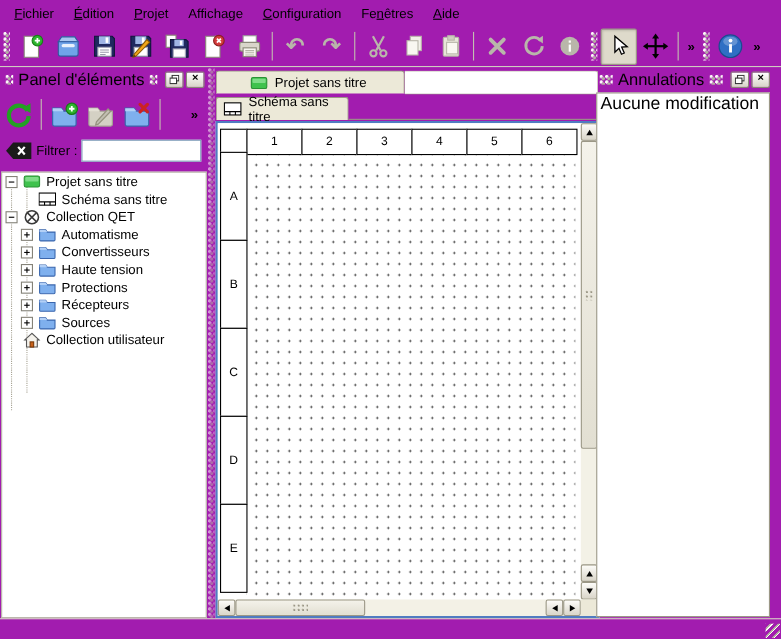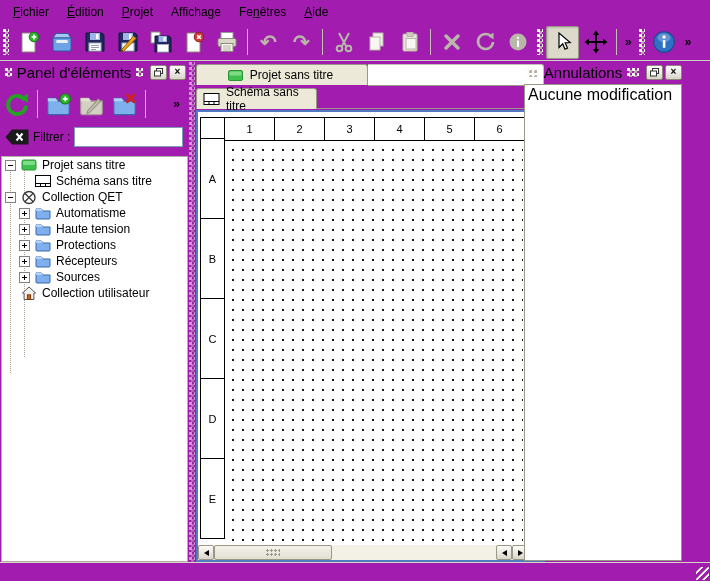--- a/index.html
+++ b/index.html
@@ -71,38 +71,39 @@
   #hscroll{position:absolute;left:0;top:433px;width:330px;height:15px;background:#f3f1e6;}
   #sb-corner{position:absolute;left:330px;top:433px;width:15px;height:15px;background:#ece9d8;}
   .tri-up{width:0;height:0;border-left:3.5px solid transparent;border-right:3.5px solid transparent;border-bottom:5px solid #000;}
   .tri-dn{width:0;height:0;border-left:3.5px solid transparent;border-right:3.5px solid transparent;border-top:5px solid #000;}
   .tri-lf{width:0;height:0;border-top:3.5px solid transparent;border-bottom:3.5px solid transparent;border-right:5px solid #000;}
   .tri-rt{width:0;height:0;border-top:3.5px solid transparent;border-bottom:3.5px solid transparent;border-left:5px solid #000;}
   
   #splitter{position:absolute;left:188px;top:62px;width:8px;height:500px;}
   #splitter .sp-tex{position:absolute;left:1px;top:0;width:6px;height:100%;opacity:.55;}
   
-  #rdock{position:absolute;left:522px;top:62px;width:162px;height:500px;}
+  #rdock{position:absolute;left:540px;top:62px;width:162px;height:500px;}
   #undolist{position:absolute;left:2px;top:22px;width:156px;height:475px;background:#fff;border:1px solid #9b9786;}
   .ulist-item{padding:1px 3px;font-size:16px;}
   
   #statusbar{position:absolute;left:0;top:562px;width:710px;height:19px;border-top:1px solid #d7d3c6;box-sizing:border-box;}
   #grip{position:absolute;right:1px;bottom:1px;width:13px;height:13px;
     background:repeating-linear-gradient(135deg,transparent 0 3px,#b0ac9e 3px 4px,#fcfbf7 4px 5px);}
 </style>
 </head>
 <body>
 
 <div id="window">
 
   <div class="menubar">
     <span class="menu-item"><span></span><span class="key">F</span><span>ichier</span></span>
     <span class="menu-item"><span></span><span class="key">É</span><span>dition</span></span>
     <span class="menu-item"><span></span><span class="key">P</span><span>rojet</span></span>
     <span class="menu-item"><span>Afficha</span><span class="key">g</span><span>e</span></span>
+    <span class="menu-item"><span></span><span class="key">C</span><span>onfiguration</span></span>
     <span class="menu-item"><span>Fe</span><span class="key">n</span><span>êtres</span></span>
     <span class="menu-item"><span></span><span class="key">A</span><span>ide</span></span>
   </div>
 
   <div class="toolbar">
     <div class="tb-handle tex"></div>
 
     <div class="tb-btn">
       <svg width="24" height="24" viewBox="0 0 24 24">
           <path d="M5 3h9l4 4v15H5z" fill="#fff" stroke="#8a8878"></path>
@@ -348,20 +349,30 @@
       </div>
       <div class="trow l1">
         <span class="exp plus"></span>
         <span class="ticon">
             <svg width="16" height="14" viewBox="0 0 16 14">
               <path d="M1 3h5.5L8 5h7v7a1 1 0 0 1-1 1H2a1 1 0 0 1-1-1z" fill="#7fb0ee" stroke="#3a66ad"></path>
               <path d="M1 3h5.5L8 5H1z" fill="#b3d0f6"></path>
             </svg>
           </span>
         <span>Automatisme</span>
+      </div>
+      <div class="trow l1">
+        <span class="exp plus"></span>
+        <span class="ticon">
+            <svg width="16" height="14" viewBox="0 0 16 14">
+              <path d="M1 3h5.5L8 5h7v7a1 1 0 0 1-1 1H2a1 1 0 0 1-1-1z" fill="#7fb0ee" stroke="#3a66ad"></path>
+              <path d="M1 3h5.5L8 5H1z" fill="#b3d0f6"></path>
+            </svg>
+          </span>
+        <span>Convertisseurs</span>
       </div>
       <div class="trow l1">
         <span class="exp plus"></span>
         <span class="ticon">
             <svg width="16" height="14" viewBox="0 0 16 14">
               <path d="M1 3h5.5L8 5h7v7a1 1 0 0 1-1 1H2a1 1 0 0 1-1-1z" fill="#7fb0ee" stroke="#3a66ad"></path>
               <path d="M1 3h5.5L8 5H1z" fill="#b3d0f6"></path>
             </svg>
           </span>
         <span>Haute tension</span>

